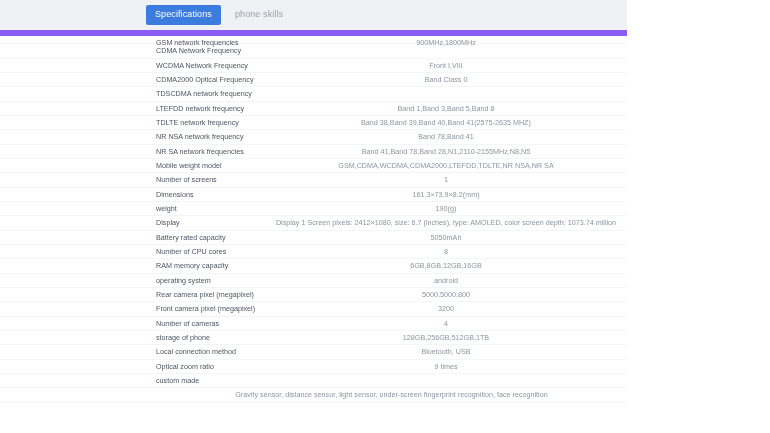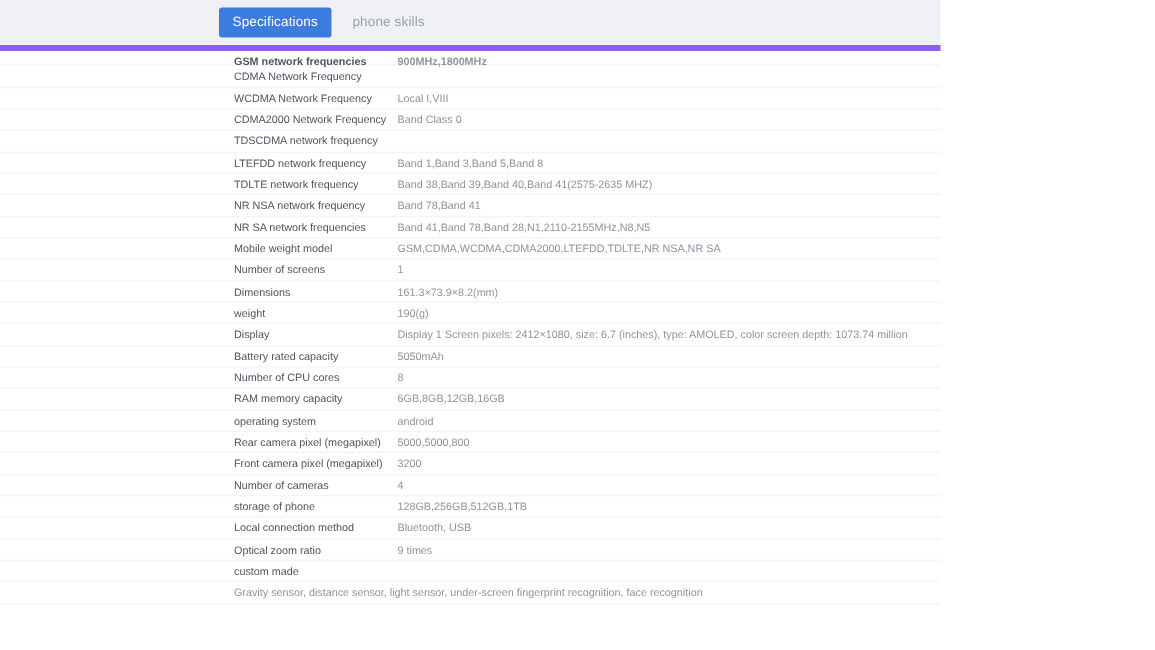--- a/index.html
+++ b/index.html
@@ -63,39 +63,39 @@
   }
   .spec-row {
     display: flex;
     align-items: flex-start;
     height: 14.33px;
     border-bottom: 1px solid #f4f5f7;
     box-sizing: border-box;
     padding-left: 156px;
   }
   .spec-row:first-child {
-    border-top: 4px solid #8b5cf6;
-    font-weight: bold;
+    border-top: 6px solid #8b5cf6;
   }
   .spec-label {
     width: 109px;
     flex: 0 0 109px;
     font-size: 7.2px;
     color: #4c5562;
     line-height: 13.3px;
     white-space: nowrap;
     overflow: hidden;
   }
   .spec-value {
     flex: 1 1 auto;
     font-size: 7.2px;
     color: #8b95a1;
     line-height: 13.3px;
     white-space: nowrap;
     overflow: hidden;
+    text-align: center;
   }
 </style>
 </head>
 <body>
 
 <div id="page">
 
   <div class="tabbar">
     <div class="tab tab-active">Specifications</div>
     <div class="tab tab-inactive">phone skills</div>
@@ -104,24 +104,24 @@
   <div class="spec-table" id="spec-table">
       <div class="spec-row">
         <div class="spec-label">GSM network frequencies</div>
         <div class="spec-value">900MHz,1800MHz</div>
       </div>
       <div class="spec-row">
         <div class="spec-label">CDMA Network Frequency</div>
       </div>
       <div class="spec-row">
         <div class="spec-label">WCDMA Network Frequency</div>
-        <div class="spec-value">Local I,VIII</div>
-      </div>
-      <div class="spec-row">
-        <div class="spec-label">CDMA2000 Network Frequency</div>
+        <div class="spec-value">Front I,VIII</div>
+      </div>
+      <div class="spec-row">
+        <div class="spec-label">CDMA2000 Optical Frequency</div>
         <div class="spec-value">Band Class 0</div>
       </div>
       <div class="spec-row">
         <div class="spec-label">TDSCDMA network frequency</div>
         <div class="spec-value"></div>
       </div>
       <div class="spec-row">
         <div class="spec-label">LTEFDD network frequency</div>
         <div class="spec-value">Band 1,Band 3,Band 5,Band 8</div>
       </div>

